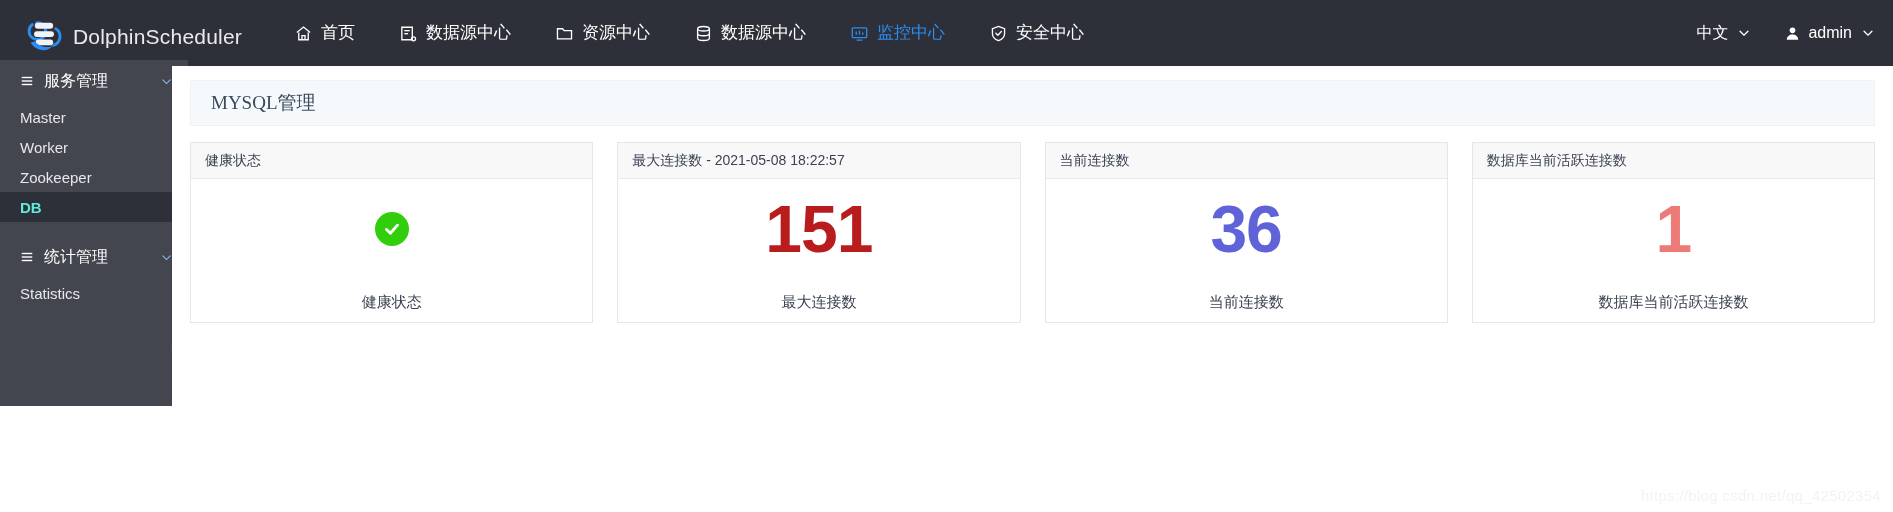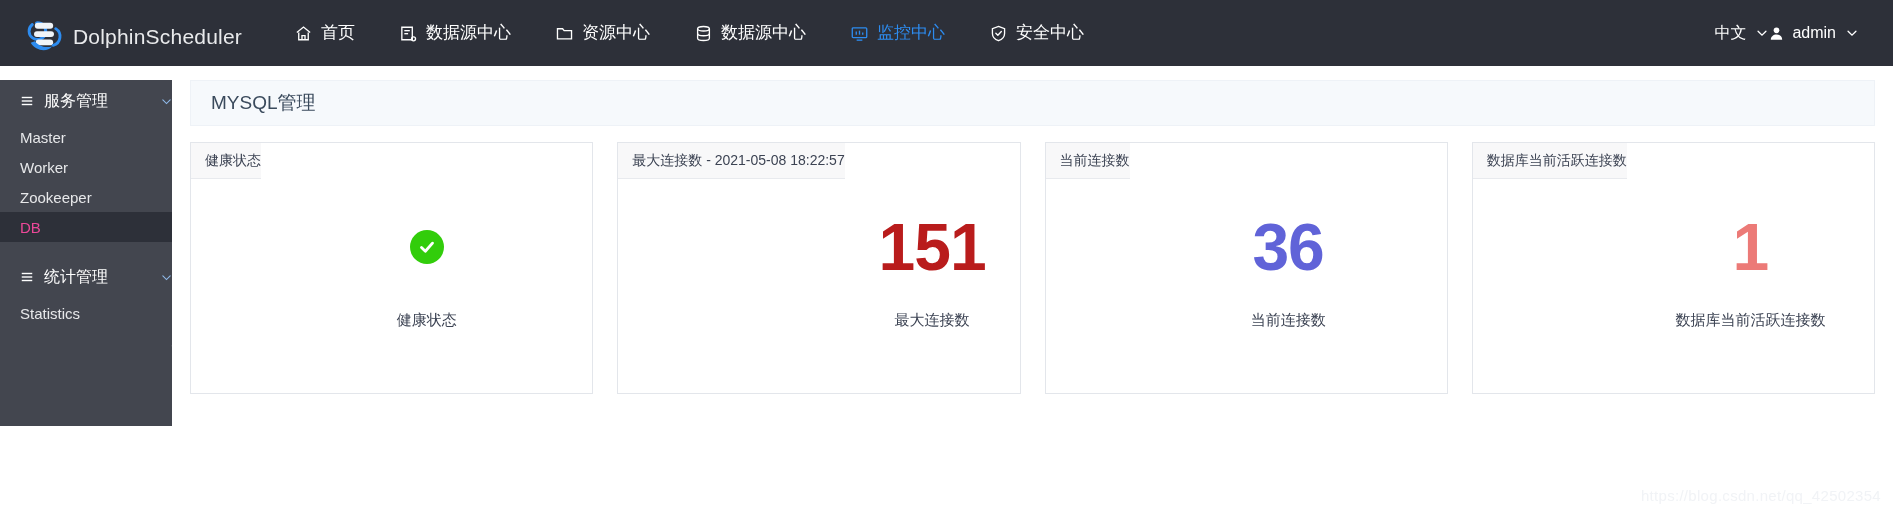--- a/index.html
+++ b/index.html
@@ -54,40 +54,41 @@
   .nav-item .ni-icon {
     width: 19px; height: 19px;
     margin-right: 8px;
     display: inline-flex;
     align-items: center;
     justify-content: center;
   }
   .nav-item.active { color: #2d8cf0; }
   .nav-right {
     position: absolute;
-    right: 34px;
-    display: flex;
-    align-items: center;
+    right: 18px;
+    display: flex;
+    align-items: center;
+    gap: 34px;
     text-align: right;
   }
   .nav-right-item {
     display: flex;
     align-items: center;
     color: #ffffff;
     font-size: 16px;
     cursor: pointer;
     white-space: nowrap;
   }
   .nav-right-item .chev { margin-left: 9px; display: inline-flex; }
   .nav-right-item .user-ico { margin-right: 8px; display: inline-flex; }
 
   
   .sidebar {
     position: absolute;
-    top: 80px; left: 0;
+    top: 60px; left: 0;
     width: 188px;
     height: 346px;
     background: #43464f;
   }
   .side-group-title {
     display: flex;
     align-items: center;
     height: 42px;
     padding-left: 20px;
     color: #ffffff;
@@ -110,22 +111,22 @@
     display: flex;
     align-items: center;
     padding-left: 20px;
     color: #e7e8ea;
     font-size: 15px;
     cursor: pointer;
     position: relative;
   }
   .side-item.active {
     background: #2d3039;
-    color: #ec4899;
-    font-weight: normal;
+    color: #5eead4;
+    font-weight: bold;
   }
   .side-item.active::after {
     content: "";
     position: absolute;
     right: 0; top: 0;
     width: 3px; height: 100%;
     background: #2d8cf0;
   }
   .side-gap { height: 14px; }
   .collapse-handle {
@@ -158,34 +159,35 @@
     height: 46px;
     background: #f6f9fc;
     border: 1px solid #eef2f7;
     display: flex;
     align-items: center;
     padding-left: 20px;
   }
   .page-title {
     font-size: 19px;
     color: #3a4a5c;
+    font-family: Liberation Serif, serif;
   }
 
   .cards {
     display: flex;
     gap: 24px;
     margin-top: 16px;
   }
   .card {
     flex: 1 1 0;
-    height: 252px;
+    height: 181px;
     border: 1px solid #e3e6eb;
     background: #ffffff;
     display: flex;
-    flex-direction: row;
+    flex-direction: column;
     justify-content: center;
   }
   .card-head {
     height: 36px;
     background: #f8f8f9;
     border-bottom: 1px solid #e8eaee;
     display: flex;
     align-items: center;
     padding-left: 14px;
     color: #3c4353;

